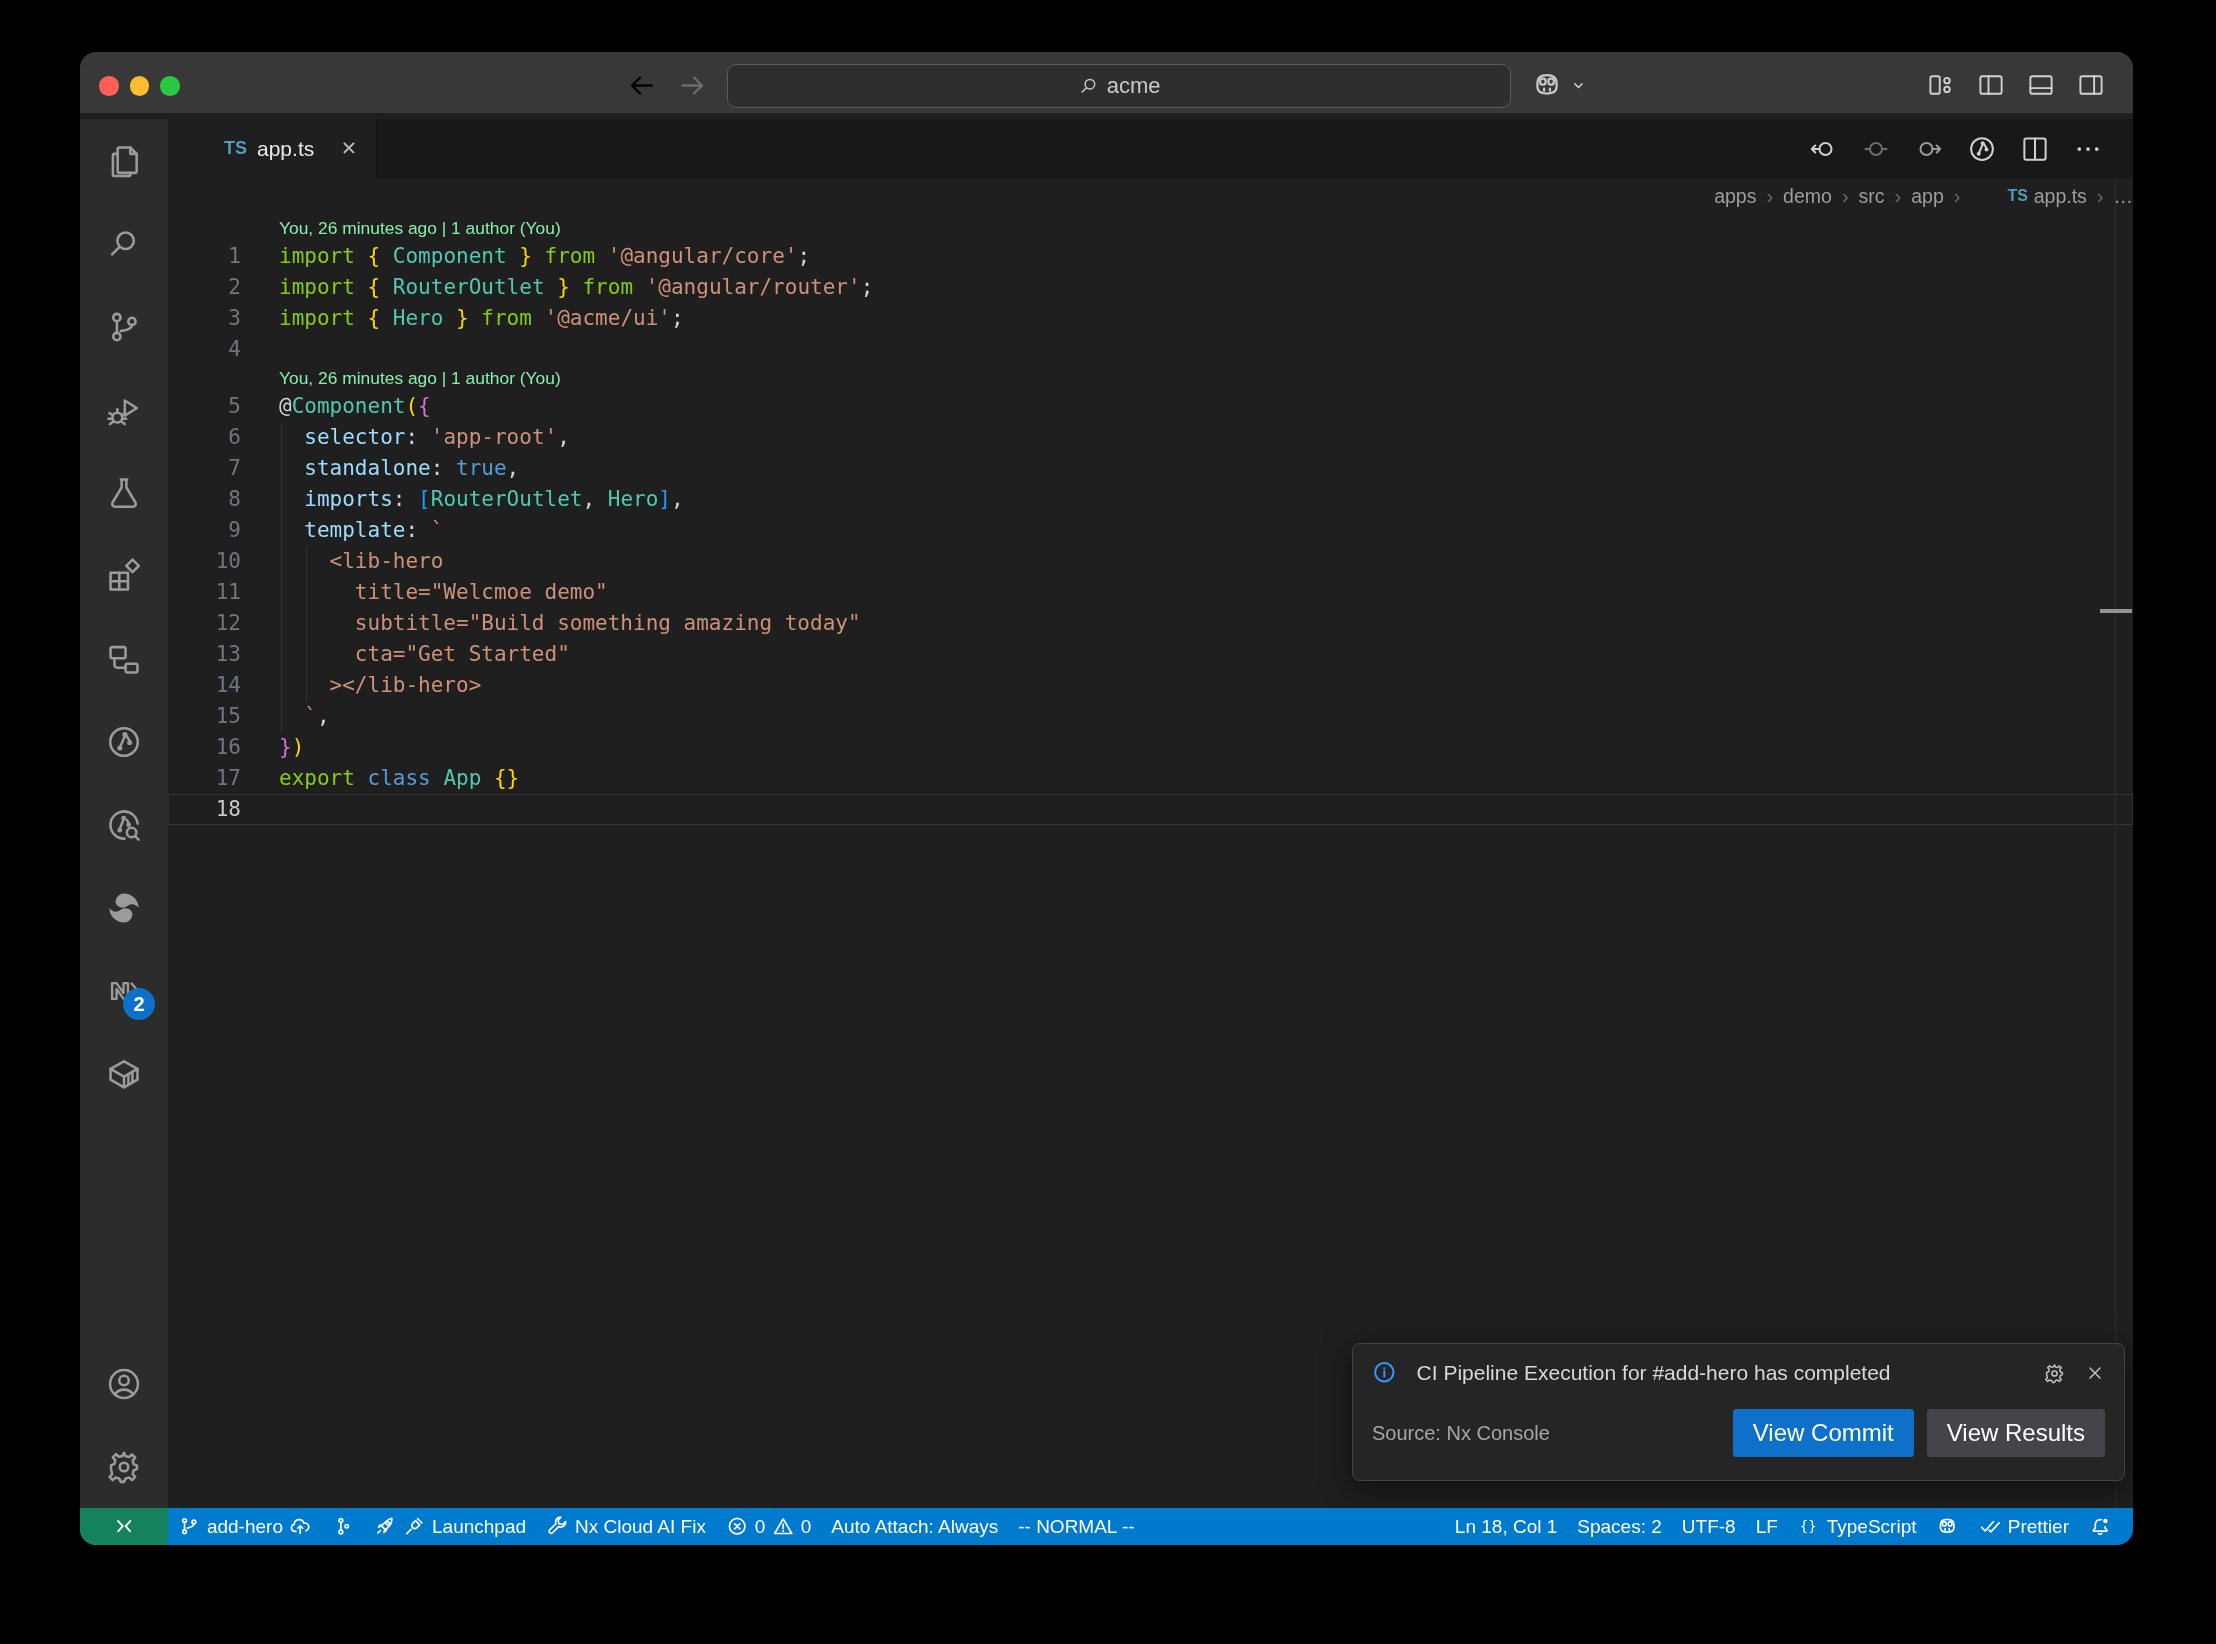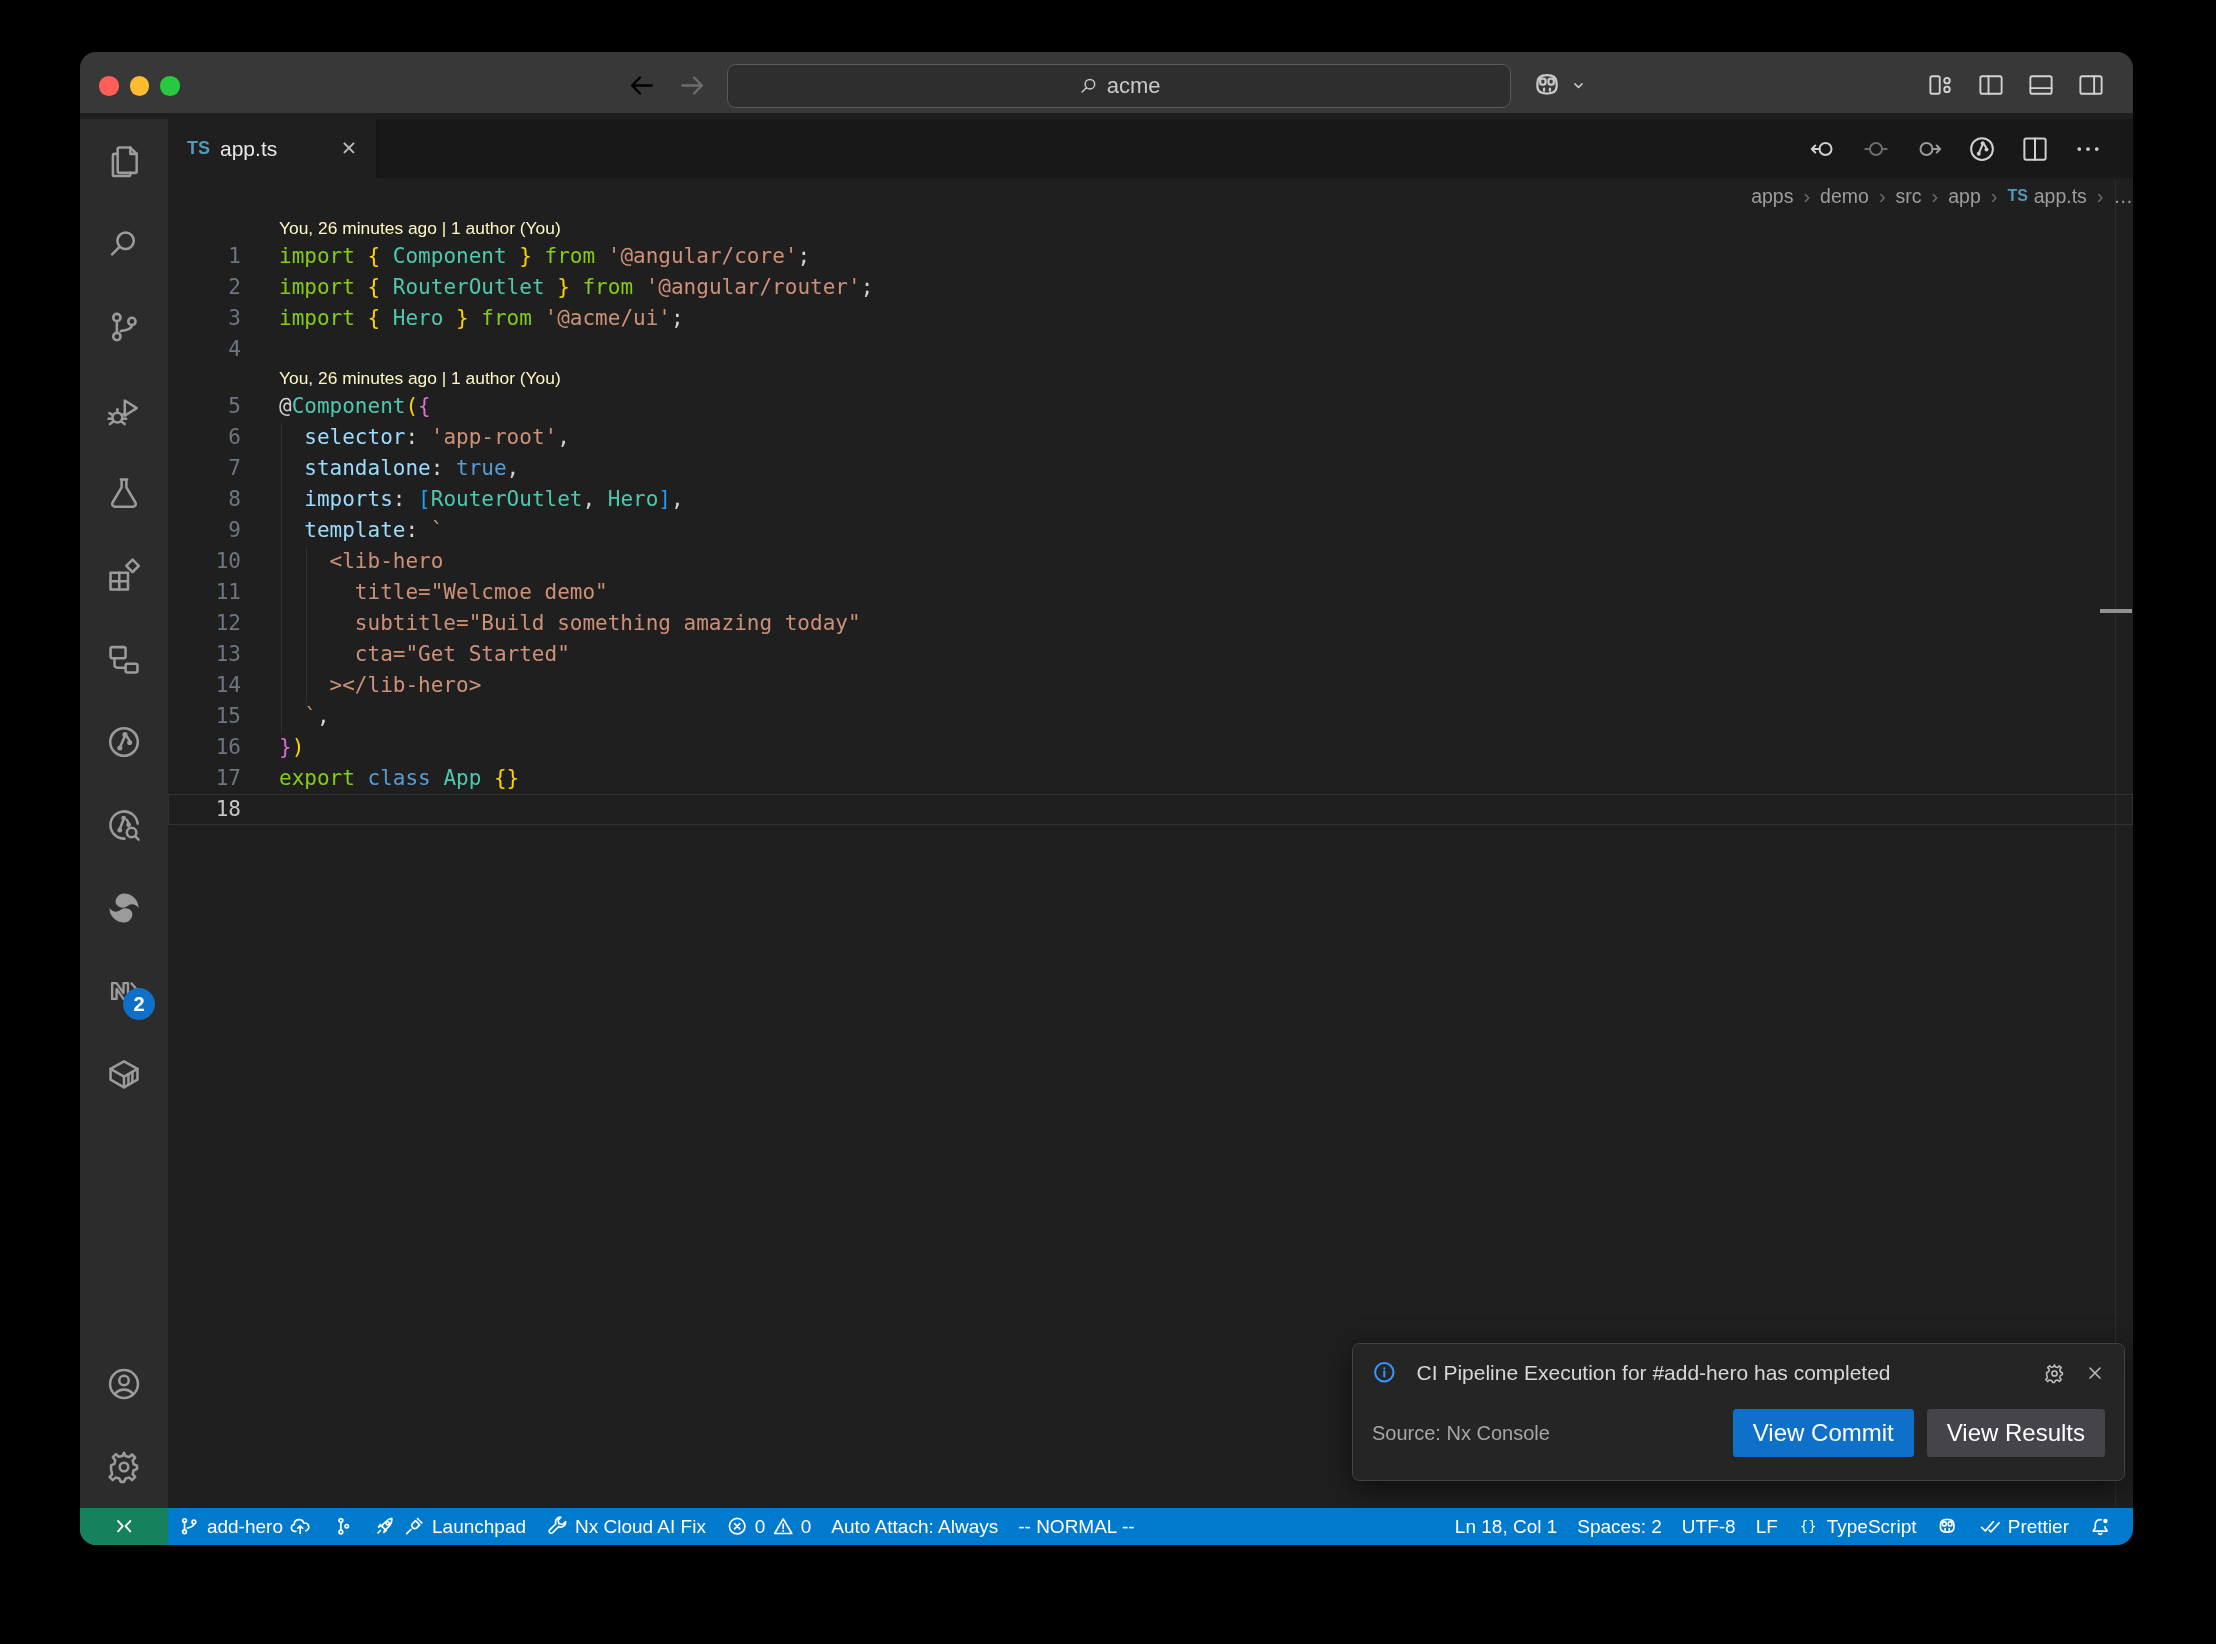--- a/index.html
+++ b/index.html
@@ -19,32 +19,32 @@
   .main{position:absolute;top:67px;left:0;right:0;bottom:37px;display:flex;}
   .activitybar{width:88px;background:#2c2c2c;display:flex;flex-direction:column;align-items:center;flex-shrink:0;}
   .ab-item{width:88px;height:83px;display:flex;align-items:center;justify-content:center;color:#9b9b9b;position:relative;}
   .ab-item svg{width:38px;height:38px;}
   .ab-badge{position:absolute;right:13px;bottom:11.6px;min-width:32px;height:32px;border-radius:16px;background:#0E70C8;color:#fff;font-size:20px;font-weight:700;display:flex;align-items:center;justify-content:center;}
   .ab-spacer{margin-top:auto;}
   
   .editor{flex:1;position:relative;background:#1f1f1f;overflow:hidden;}
   .tabstrip{height:59px;background:#181818;display:flex;align-items:center;}
   .tab{width:209px;height:59px;background:#1f1f1f;display:flex;align-items:center;gap:10px;padding:0 19px;box-sizing:border-box;border-right:0.7px solid #141414;}
-  .ts-badge{color:#519aba;font-weight:700;font-size:18px;font-family:"Liberation Sans",sans-serif;}
+  .ts-badge{color:#519aba;font-weight:700;font-size:18px;font-family:"Liberation Sans",sans-serif;margin-left:37px;}
   .tab-label{color:#e8e8e8;font-size:21px;}
   .tab-close{margin-left:auto;color:#bcbcbc;font-size:19.5px;}
   .ed-actions{margin-left:auto;display:flex;gap:23px;padding-right:30px;color:#cfcfcf;align-items:center;}
   .ed-actions .i svg{width:30px;height:30px;}
   .dim{color:#6d6d6d;}
   .semi{color:#9a9a9a;}
   .breadcrumbs{height:36px;display:flex;align-items:center;gap:10px;padding-left:38px;color:#9d9d9d;font-size:19.5px;justify-content:flex-end;}
   .crumb-sep{color:#6e6e6e;font-size:20px;}
   .code-area{position:absolute;left:0;right:0;top:96px;font-family:"DejaVu Sans Mono",monospace;font-size:21px;}
   .row{display:flex;height:31px;line-height:31px;white-space:pre;position:relative;}
-  .row.blame{height:26px;line-height:26px;font-family:"Liberation Sans",sans-serif;font-size:17.4px;color:#fef9c3;padding-left:111px;}
+  .row.blame{height:26px;line-height:26px;font-family:"Liberation Sans",sans-serif;font-size:17.4px;color:#86efac;padding-left:111px;}
   .gutter{width:73px;text-align:right;color:#6e7681;flex-shrink:0;}
   .row.current .gutter{color:#c6c6c6;}
   .codeline{padding-left:38px;}
   .row.current{box-shadow:inset 0 0 0 0.7px #3a3a3a;}
   .tok-kw{color:#84cc16}.tok-kw2{color:#569CD6}.tok-typ{color:#4EC9B0}.tok-prop{color:#9CDCFE}
   .tok-str{color:#CE9178}.tok-pun{color:#D4D4D4}.tok-b1{color:#FFD700}.tok-b2{color:#DA70D6}.tok-b3{color:#179FFF}
   .guide{position:absolute;width:1.4px;background:#313131;}
   .vline{position:absolute;right:16.6px;top:61px;bottom:0;width:1.4px;background:#2c2c2c;}
   .scrolldash{position:absolute;right:1.4px;top:490px;width:32px;height:4.3px;background:#929292;}
   

